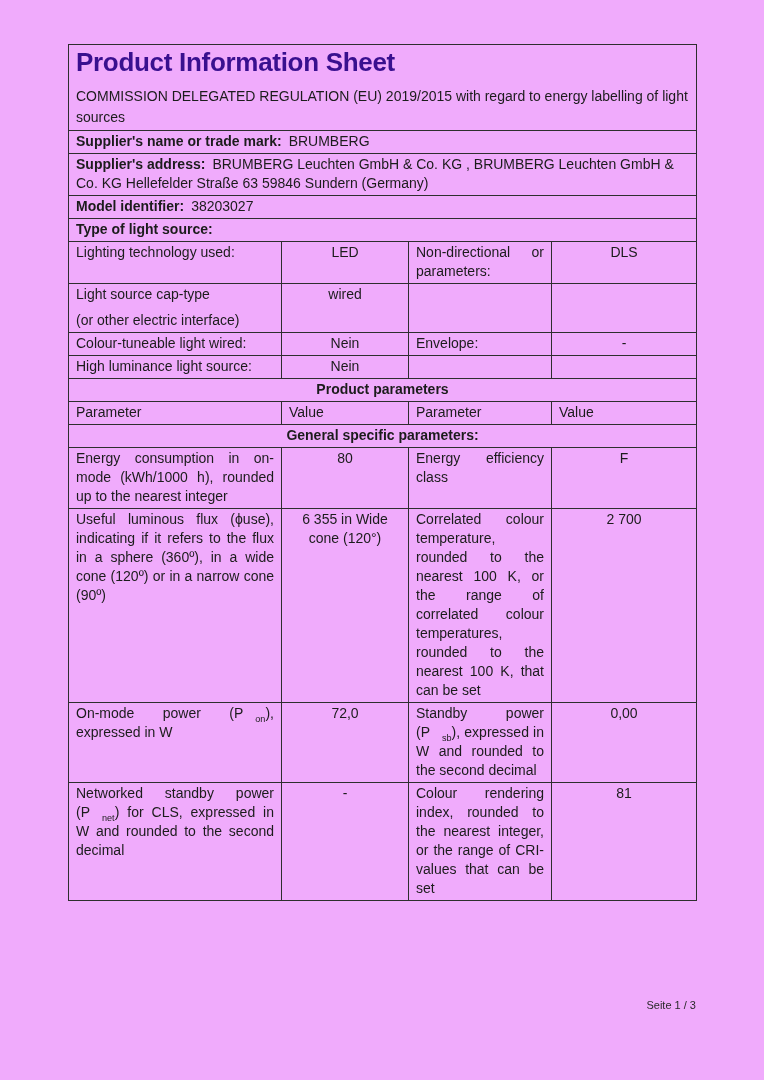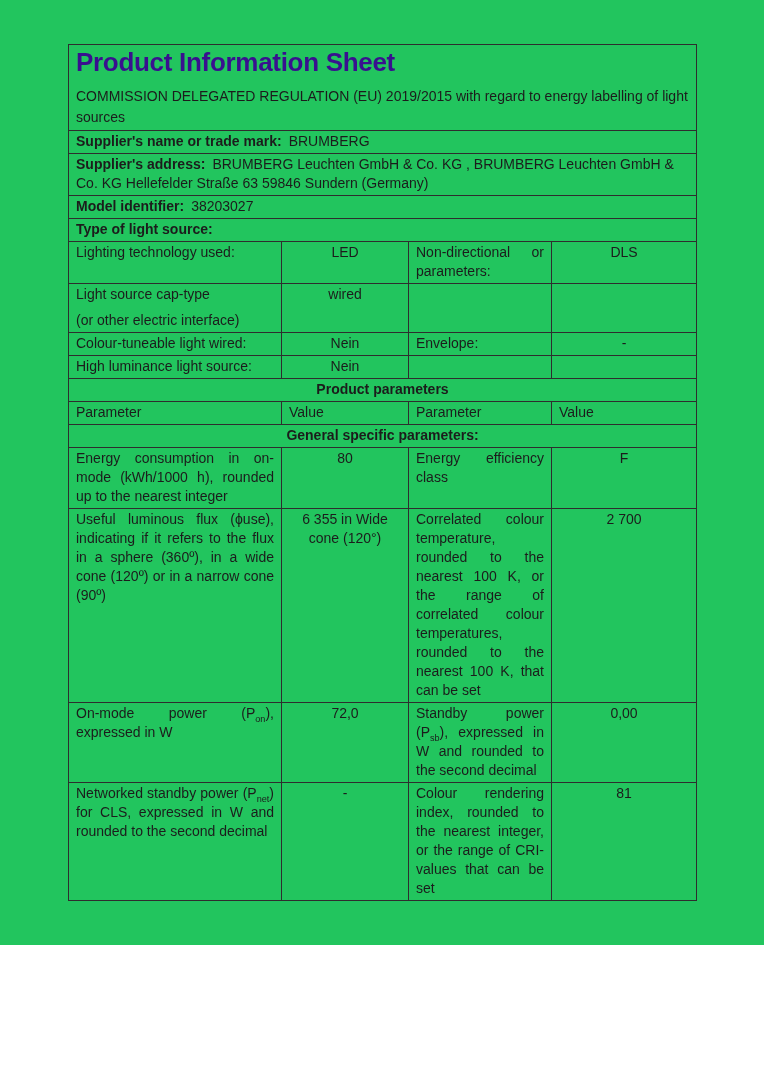--- a/index.html
+++ b/index.html
@@ -5,22 +5,22 @@
   :root {
     --title: #39108f;
     --border: #2e2e2e;
     --text: #1c1c1c;
   }
   * { box-sizing: border-box; }
   html, body { margin: 0; padding: 0; background: #ffffff; }
   .page {
     position: relative;
     width: 764px;
-    height: 945px;
-    background: #22c55e;
+    height: 1080px;
+    background: #f0abfc;
     font-family: "Liberation Sans", sans-serif;
     color: var(--text);
   }
   .doc {
     position: absolute;
     left: 68px;
     top: 44px;
     width: 628px;
   }
   table.sheet {
@@ -49,21 +49,21 @@
   p.doc-subtitle { margin: 0; font-size: 14px; line-height: 21px; }
   .lbl { font-weight: bold; }
   .val { margin-left: 7px; text-align: center; }
   td.info-cell { padding-top: 3px; padding-bottom: 4px; }
   td.p { text-align: justify; }
   td.v { text-align: center; }
   td.section-hdr { text-align: center; font-weight: bold; }
   td.colhdr { text-align: left; }
   .block { display: block; }
   .gap-top { margin-top: 7px; }
-  sub { font-size: 0.65em; line-height: 0; }
+  sub { font-size: 0.65em; line-height: 0; margin-left: 12px; }
   .footer {
     position: absolute;
     left: 68px;
     top: 999px;
     width: 628px;
     text-align: right;
     font-size: 11px;
     color: #2a2a2a;
     font-family: "Liberation Sans", sans-serif;
   }

